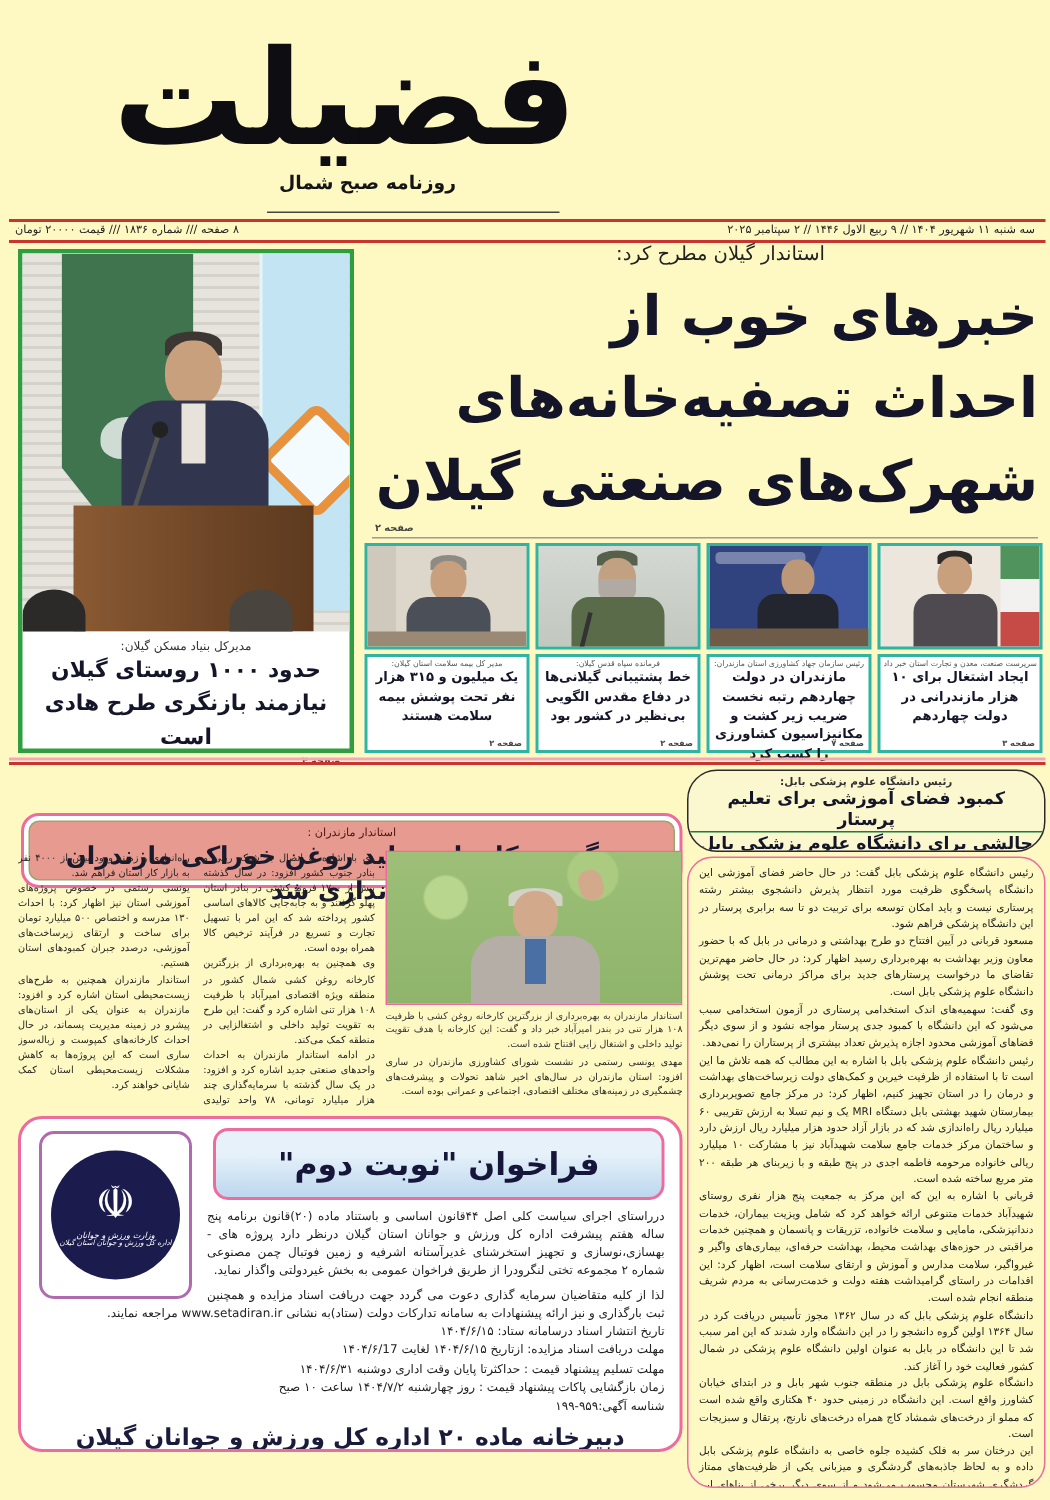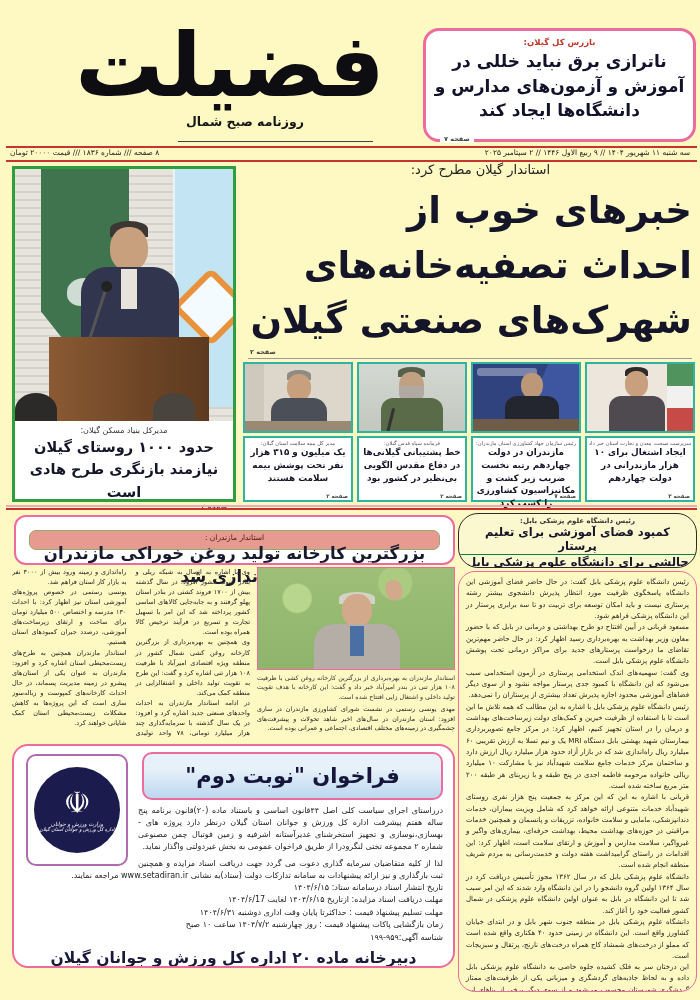--- a/index.html
+++ b/index.html
@@ -104,22 +104,22 @@
         background: linear-gradient(180deg, #3f8a4f 0 33%, #f2f2f2 33% 66%, #c23a36 66%); opacity: .9; }
   .ph-d .head { left: 38px; top: 7px; width: 23px; height: 26px; }
   .ph-d .hair { position: absolute; left: 38px; top: 3px; width: 23px; height: 9px; background: #2f2b28; border-radius: 50% 50% 0 0; }
   .ph-d .suit { position: absolute; left: 22px; top: 32px; width: 56px; height: 40px; background: #4e4a50; border-radius: 12px 12px 0 0; }
 
   
   .sep-pink { position: absolute; left: 6px; right: 3px; top: 505px; height: 2px; background: #f2a7bc; }
   .sep-red  { position: absolute; left: 6px; right: 3px; top: 508px; height: 2px; background: #c8342e; }
 
   
-  .oil-banner { position: absolute; left: 14px; top: 515px; width: 441px; height: 50px;
-                border: 2.5px solid #ee6b9e; border-radius: 12px; padding: 13px; background: #fff; }
+  .oil-banner { position: absolute; left: 14px; top: 542px; width: 441px; height: 50px;
+                border: 2.5px solid #ee6b9e; border-radius: 12px; padding: 3px; background: #fff; }
   .oil-inner { height: 100%; background: #e79a8f; border: 1px solid #97a86f; border-radius: 7px; text-align: center; }
   .oil-kicker { font-size: 7.5px; color: #4a1510; padding-top: 2px; }
   .oil-title { font-size: 16.5px; font-weight: 800; color: #1a1a2e; line-height: 1.4; }
 
   
   .yellow-box { position: absolute; left: 458px; top: 513px; width: 239px; height: 55px;
                 background: #fbf7cf; border: 1.5px solid #2b2b2b; border-radius: 20px; text-align: center; overflow: hidden; }
   .yb-kicker { font-size: 7px; font-weight: bold; color: #333; margin-top: 3px; }
   .yb-t1 { font-size: 11.5px; font-weight: 800; color: #15152a; border-bottom: 1px solid #15803d; display: inline-block; padding: 0 6px 1px 6px; }
   .yb-t2 { font-size: 11.5px; font-weight: 800; color: #15152a; }
@@ -169,25 +169,20 @@
 </style>
 </head>
 <body>
 
 <div class="page">
 
   <div class="logo">فضیلت</div>
   <div class="tagline">روزنامه صبح شمال</div>
   <div class="logo-rule"></div>
 
-  <div class="tr-box">
-    <div class="tr-kicker">بازرس کل گیلان:</div>
-    <div class="tr-title">ناترازی برق نباید خللی در آموزش و آزمون‌های مدارس و دانشگاه‌ها ایجاد کند</div>
-    <div class="tr-page">صفحه ۷</div>
-  </div>
 
   <div class="rule-red" style="top:146px"></div>
   <div class="date-row">
     <span>سه شنبه ۱۱ شهریور ۱۴۰۴ // ۹ ربیع الاول ۱۴۴۶ // ۲ سپتامبر ۲۰۲۵</span>
     <span>۸ صفحه /// شماره ۱۸۳۶ /// قیمت ۲۰۰۰۰ تومان</span>
   </div>
   <div class="rule-red" style="top:160px"></div>
 
   <div class="lead-kicker">استاندار گیلان مطرح کرد:</div>
   <div class="lead-title">

